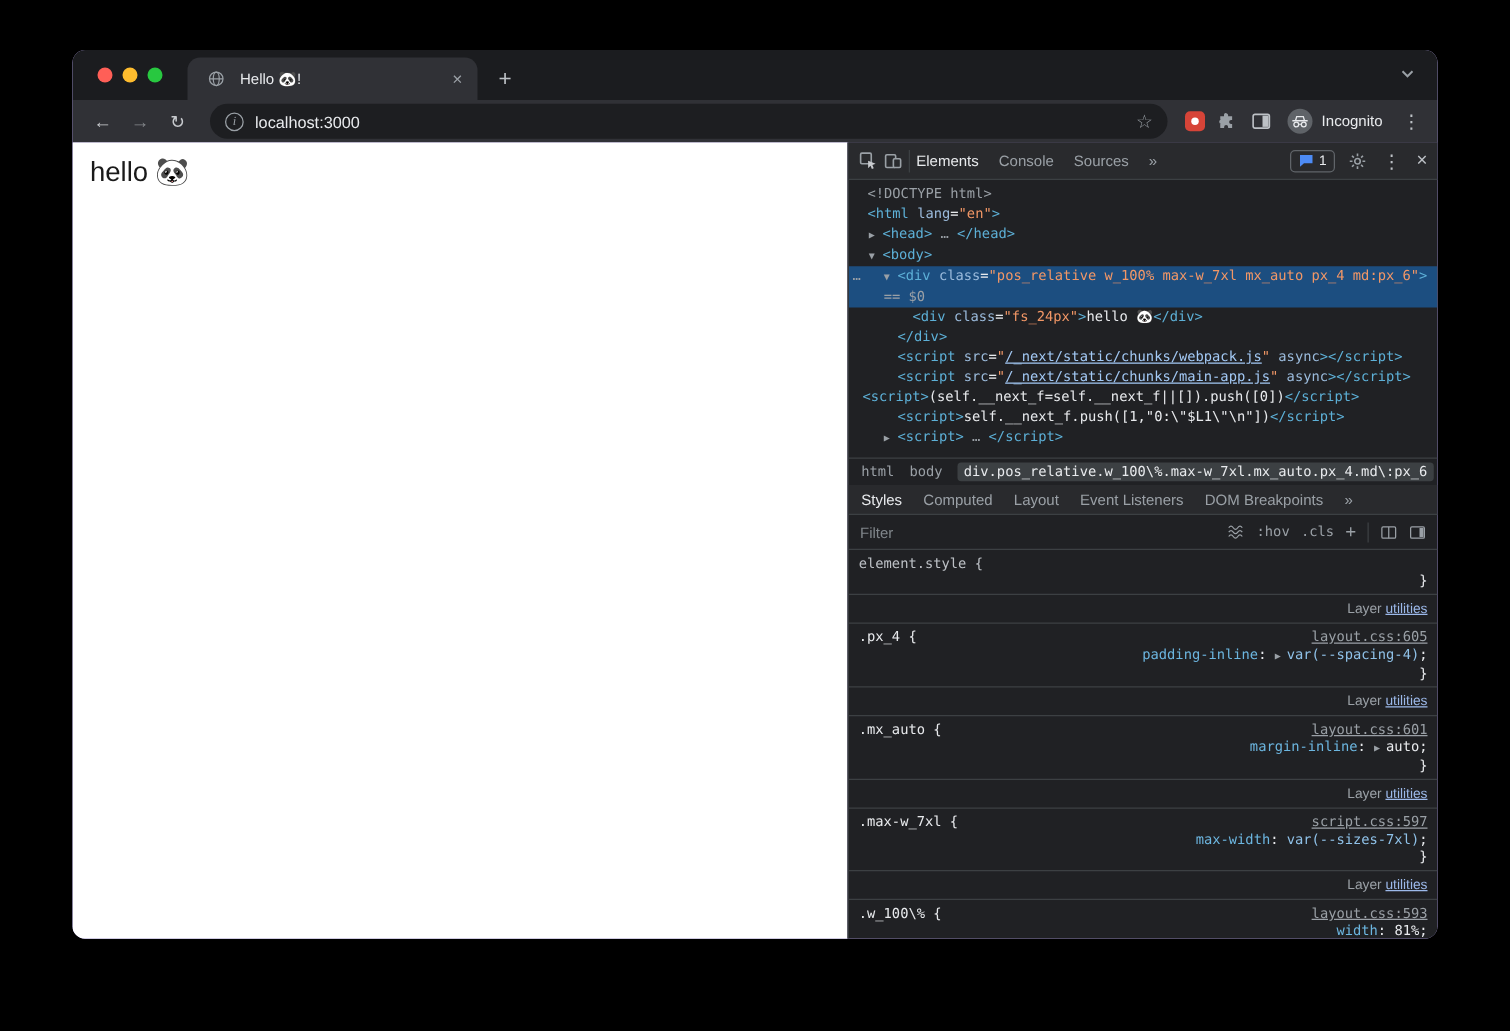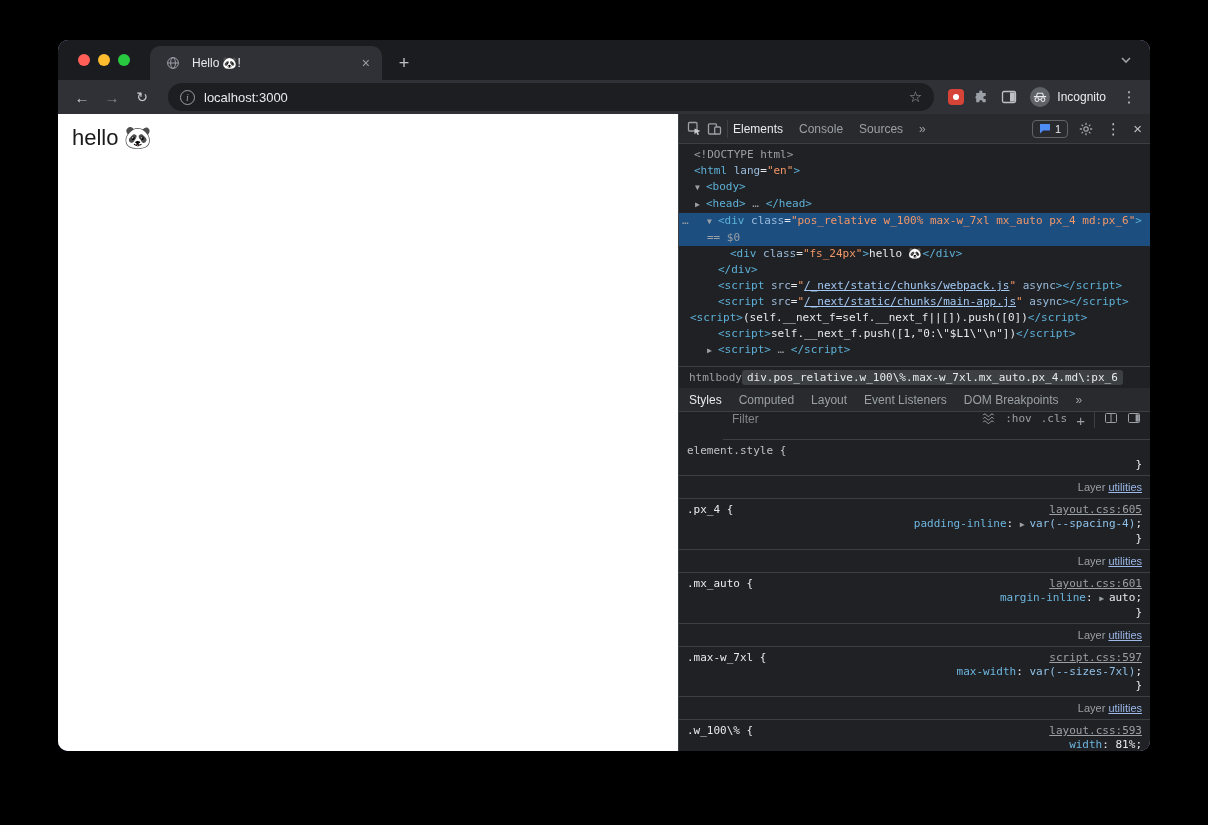--- a/index.html
+++ b/index.html
@@ -63,30 +63,30 @@
           font-family:"DejaVu Sans Mono", monospace; font-size:11px; line-height:16px; }
   .dom-line { position:relative; word-break:break-all; color:#e8eaed; }
   .dom-line.selected { background:#1c4e80; }
   .gutter { display:inline-block; width:11px; color:#9aa0a6; font-size:8px; }
   .more-aff { position:absolute; left:3px; top:0; color:#9aa0a6; }
   .c-tag{color:#5db0d7}.c-attr{color:#9bbbdc}.c-val{color:#f29766}.c-punc{color:#e8eaed}
   .c-gray{color:#9aa0a6}.c-text{color:#e8eaed}
   .c-link{color:#a3c9f5;text-decoration:underline}
 
   .crumbs { height:22px; border-top:1px solid #3c4043; flex:none; display:flex; align-items:center;
-            padding:0 10px; font-family:"DejaVu Sans Mono", monospace; font-size:11px;
+            gap:12px; padding:0 10px; font-family:"DejaVu Sans Mono", monospace; font-size:11px;
             color:#9aa0a6; white-space:nowrap; overflow:hidden; }
   .crumb.active { background:#3c4043; color:#e8eaed; padding:1px 5px; border-radius:3px; }
 
   .sb-tabs { height:24px; background:#292a2d; border-bottom:1px solid #3c4043; flex:none;
              display:flex; align-items:center; gap:17px; padding:0 10px; font-size:12px; color:#9aa0a6; }
   .sb-tab.active { color:#e8eaed; }
 
   .filterbar { height:28px; border-bottom:1px solid #3c4043; flex:none; display:flex;
-               align-items:flex-start; gap:9px; padding:0 9px;margin-left:44px; }
+               align-items:center; gap:9px; padding:0 9px; }
   .filter-input { flex:1; background:transparent; border:none; outline:none; color:#e8eaed; font-size:12px;
                   font-family:"Liberation Sans", sans-serif; }
   .filter-input::placeholder { color:#80868b; }
   .ftog { color:#9aa0a6; font-size:11px; font-family:"DejaVu Sans Mono", monospace; }
   .fplus { color:#9aa0a6; font-size:15px; }
   .f-sep { width:1px; height:16px; background:#3c4043; }
   .f-icon { display:flex; align-items:center; }
 
   .styles-pane { flex:1; overflow:hidden; font-family:"DejaVu Sans Mono", monospace;
                  font-size:11px; line-height:14px; color:#e8eaed;text-align:right; }
@@ -216,22 +216,22 @@
               </svg>
           </span>
           <span class="kebab">⋮</span>
           <span class="dt-close">×</span>
         </div>
       </div>
 
       <div class="tree">
           <div class="dom-line" style="padding-left: 4px;"><span class="gutter"></span><span class="c-gray">&lt;!DOCTYPE html&gt;</span></div>
           <div class="dom-line" style="padding-left: 4px;"><span class="gutter"></span><span class="c-tag">&lt;html</span><span class="c-attr"> lang</span><span class="c-punc">=</span><span class="c-val">"en"</span><span class="c-tag">&gt;</span></div>
+          <div class="dom-line" style="padding-left: 16px;"><span class="gutter">▶</span><span class="c-tag">&lt;head&gt;</span><span class="c-gray"> … </span><span class="c-tag">&lt;/head&gt;</span></div>
           <div class="dom-line" style="padding-left: 16px;"><span class="gutter">▼</span><span class="c-tag">&lt;body&gt;</span></div>
-          <div class="dom-line" style="padding-left: 16px;"><span class="gutter">▶</span><span class="c-tag">&lt;head&gt;</span><span class="c-gray"> … </span><span class="c-tag">&lt;/head&gt;</span></div>
           <div class="dom-line selected" style="padding-left: 28px;"><span class="more-aff">…</span><span class="gutter">▼</span><span class="c-tag">&lt;div</span><span class="c-attr"> class</span><span class="c-punc">=</span><span class="c-val">"pos_relative w_100% max-w_7xl mx_auto px_4 md:px_6"</span><span class="c-tag">&gt;</span><span class="c-gray"> == $0</span></div>
           <div class="dom-line" style="padding-left: 40px;"><span class="gutter"></span><span class="c-tag">&lt;div</span><span class="c-attr"> class</span><span class="c-punc">=</span><span class="c-val">"fs_24px"</span><span class="c-tag">&gt;</span><span class="c-text">hello 🐼</span><span class="c-tag">&lt;/div&gt;</span></div>
           <div class="dom-line" style="padding-left: 28px;"><span class="gutter"></span><span class="c-tag">&lt;/div&gt;</span></div>
           <div class="dom-line" style="padding-left: 28px;"><span class="gutter"></span><span class="c-tag">&lt;script</span><span class="c-attr"> src</span><span class="c-punc">=</span><span class="c-val">"</span><span class="c-link">/_next/static/chunks/webpack.js</span><span class="c-val">"</span><span class="c-attr"> async</span><span class="c-tag">&gt;&lt;/script&gt;</span></div>
           <div class="dom-line" style="padding-left: 28px;"><span class="gutter"></span><span class="c-tag">&lt;script</span><span class="c-attr"> src</span><span class="c-punc">=</span><span class="c-val">"</span><span class="c-link">/_next/static/chunks/main-app.js</span><span class="c-val">"</span><span class="c-attr"> async</span><span class="c-tag">&gt;&lt;/script&gt;</span></div>
           <div class="dom-line" style=""><span class="gutter"></span><span class="c-tag">&lt;script&gt;</span><span class="c-text">(self.__next_f=self.__next_f||[]).push([0])</span><span class="c-tag">&lt;/script&gt;</span></div>
           <div class="dom-line" style="padding-left: 28px;"><span class="gutter"></span><span class="c-tag">&lt;script&gt;</span><span class="c-text">self.__next_f.push([1,"0:\"$L1\"\n"])</span><span class="c-tag">&lt;/script&gt;</span></div>
           <div class="dom-line" style="padding-left: 28px;"><span class="gutter">▶</span><span class="c-tag">&lt;script&gt;</span><span class="c-gray"> … </span><span class="c-tag">&lt;/script&gt;</span></div>
         </div>
 

